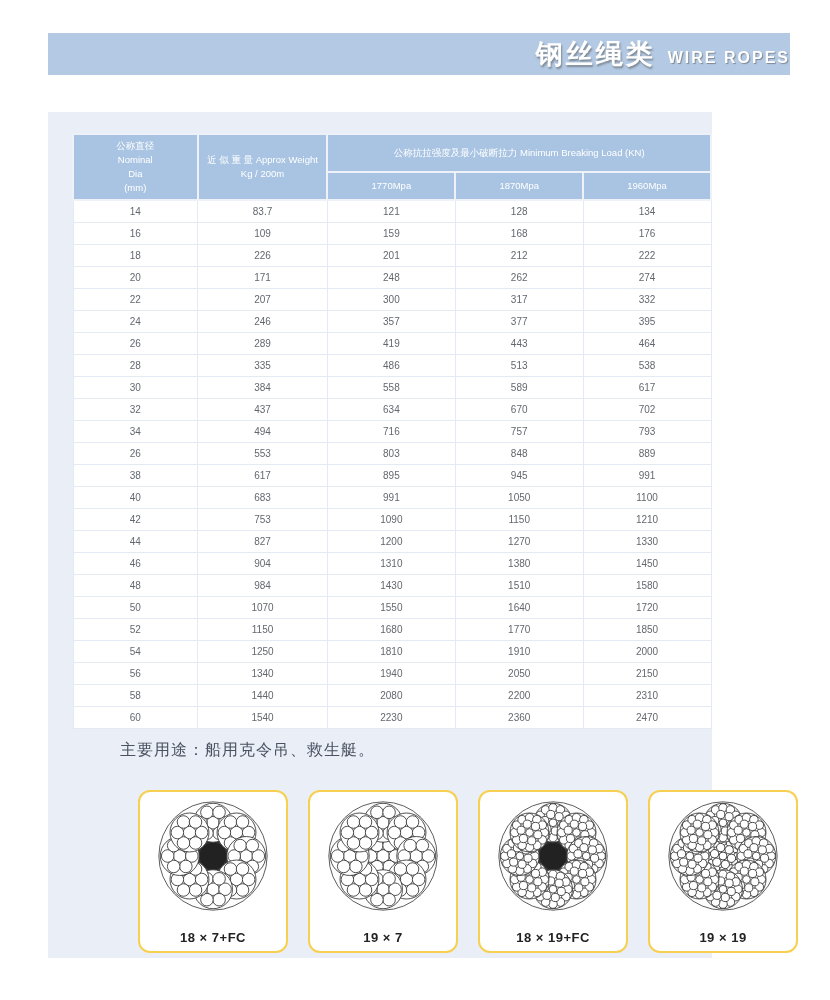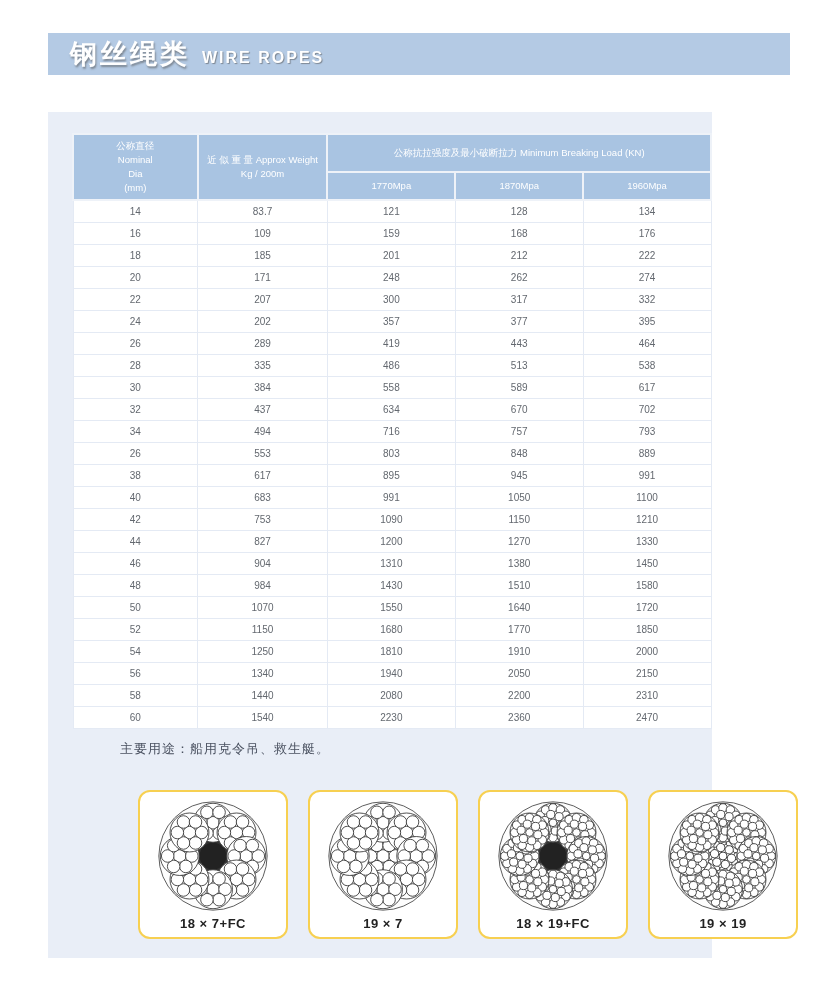--- a/index.html
+++ b/index.html
@@ -1,21 +1,21 @@
 <!DOCTYPE html>
 <html><head>
 <meta charset="utf-8">
 <style>
   html,body{margin:0;padding:0;background:#ffffff;}
   body{width:830px;height:1000px;font-family:"Liberation Sans",sans-serif;}
   .page{position:relative;width:830px;height:1000px;background:#fff;overflow:hidden;}
 
   
   .banner{position:absolute;left:48px;top:33px;width:742px;height:42px;background:#b4cae4;
-          display:flex;align-items:baseline;padding-left:22px;box-sizing:border-box;}
+          display:flex;align-items:baseline;padding-left:22px;box-sizing:border-box;justify-content:flex-end;}
   .banner-cn{font-size:27px;font-weight:bold;color:#ffffff;letter-spacing:3px;
              text-shadow:1px 2px 2px rgba(80,80,80,.55);line-height:42px;}
   .banner-en{font-size:16px;font-weight:bold;color:#ffffff;letter-spacing:2px;margin-left:12px;
              text-shadow:1px 1px 1px rgba(80,80,80,.55);}
 
   
   .section-heading{position:absolute;left:48px;top:84px;display:flex;align-items:center;}
   .bullet{width:15px;height:15px;background:#ffc60a;margin-right:9px;}
   .sh-cn{font-size:15px;font-weight:bold;color:#1a1a1a;letter-spacing:1px;}
   .sh-en{font-size:13px;font-weight:bold;color:#1a1a1a;margin-left:6px;letter-spacing:.5px;}
@@ -29,28 +29,28 @@
                 border:2px solid #eef2f8;text-align:center;vertical-align:middle;
                 line-height:1.45;padding:2px 2px;}
   th.pre{white-space:pre-line;}
   .c1{width:133px;} .c2{width:140px;} .c3{width:136px;} .c4{width:136px;} .c5{width:136px;}
   .grp-row th{height:32px;}
   .grade-row th{height:22px;}
   table.spec td{background:#ffffff;color:#63686f;font-size:10px;text-align:center;
                 border:1px solid #e4eaf4;height:21px;padding:0;}
 
   
-  .note{position:absolute;left:72px;top:628px;margin:0;font-size:13px;color:#4a5160;letter-spacing:1px;}
+  .note{position:absolute;left:72px;top:628px;margin:0;font-size:16px;color:#4a5160;letter-spacing:1px;}
 
   
   .cards{position:absolute;left:90px;top:678px;display:flex;gap:20px;}
   .card{width:150px;background:#ffffff;border:2px solid #f7d051;border-radius:12px;
         box-sizing:border-box;padding:7px 4px 6px;text-align:center;}
   .card svg{display:block;margin:0 auto;}
-  .card-label{font-size:13px;font-weight:bold;color:#222222;margin-top:3px;letter-spacing:.5px;}
+  .card-label{font-size:13px;font-weight:bold;color:#222222;margin-top:17px;letter-spacing:.5px;}
 </style>
 </head>
 <body>
 
 <div class="page">
 
   <header class="banner">
     <span class="banner-cn">钢丝绳类</span>
     <span class="banner-en">WIRE ROPES</span>
   </header>
@@ -85,42 +85,42 @@
           </tr>
           <tr>
             <td>16</td>
             <td>109</td>
             <td>159</td>
             <td>168</td>
             <td>176</td>
           </tr>
           <tr>
             <td>18</td>
-            <td>185</td>
+            <td>226</td>
             <td>201</td>
             <td>212</td>
             <td>222</td>
           </tr>
           <tr>
             <td>20</td>
             <td>171</td>
             <td>248</td>
             <td>262</td>
             <td>274</td>
           </tr>
           <tr>
             <td>22</td>
             <td>207</td>
             <td>300</td>
             <td>317</td>
             <td>332</td>
           </tr>
           <tr>
             <td>24</td>
-            <td>202</td>
+            <td>246</td>
             <td>357</td>
             <td>377</td>
             <td>395</td>
           </tr>
           <tr>
             <td>26</td>
             <td>289</td>
             <td>419</td>
             <td>443</td>
             <td>464</td>

